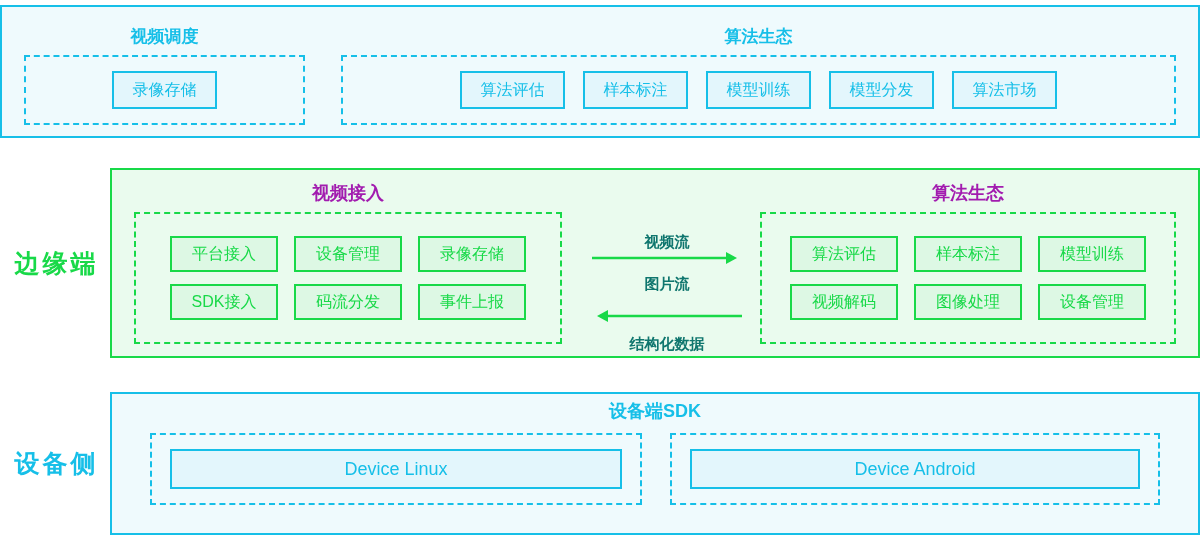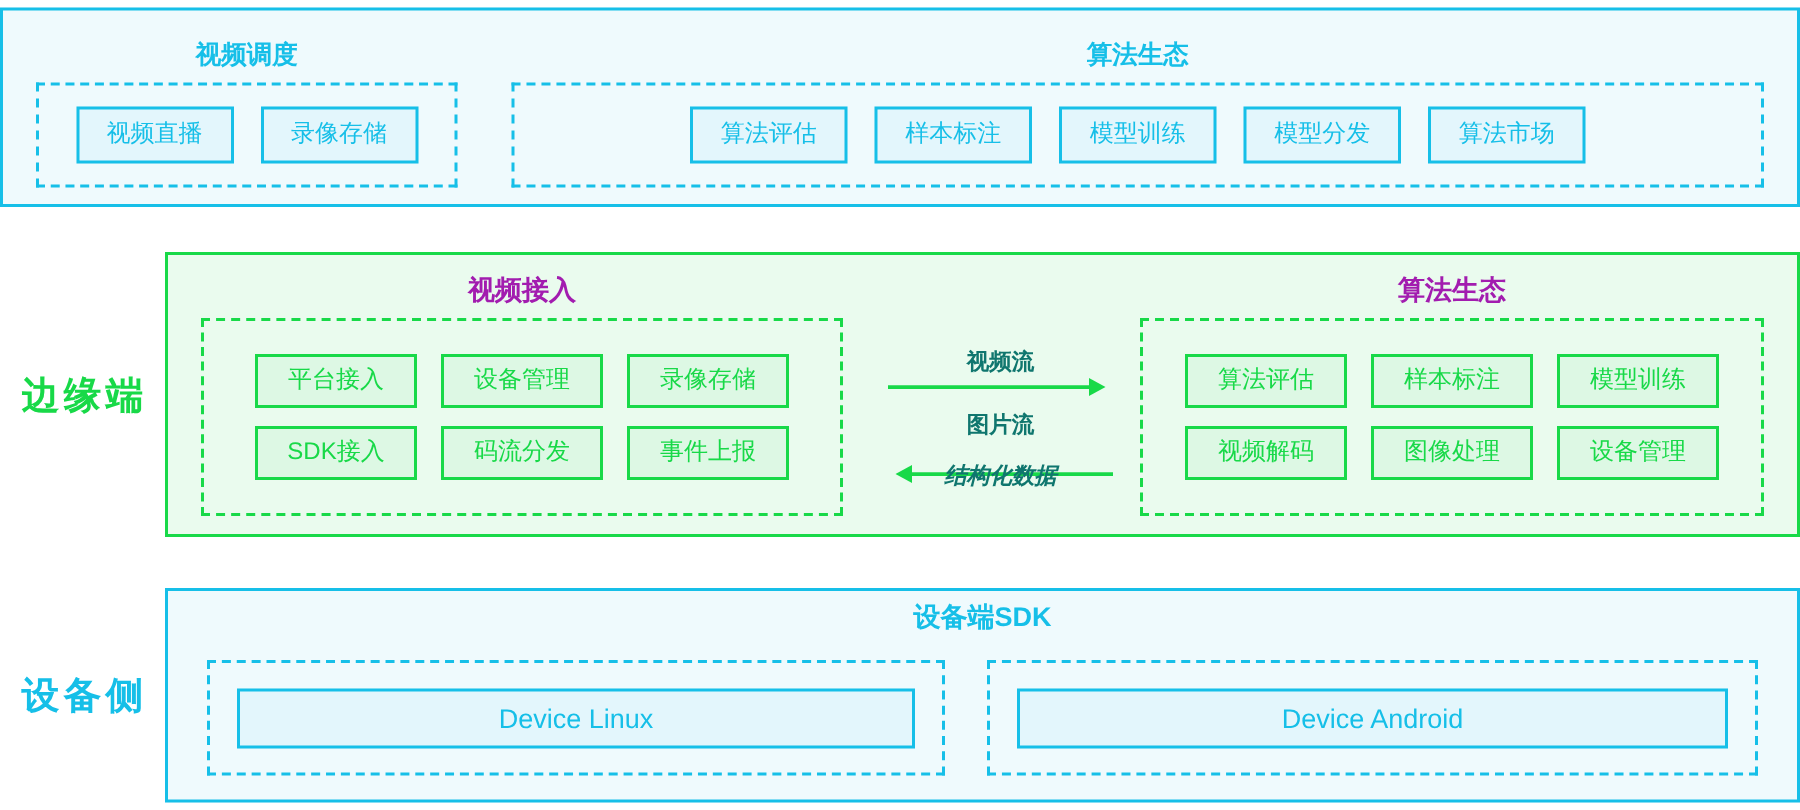--- a/index.html
+++ b/index.html
@@ -154,26 +154,26 @@
     position: absolute;
     width: 170px;
     text-align: center;
     font-size: 15px;
     font-weight: bold;
     color: #0f766e;
     line-height: 1;
   }
   #flow-label-video  { top: 64px; }
   #flow-label-image  { top: 106px; }
-  #flow-label-struct { top: 140px; font-style: italic; }
+  #flow-label-struct { top: 166px; }
   .flow svg { position: absolute; left: 0; top: 0; }
 
   
   #row-device { left: 0; top: 392px; width: 1200px; height: 143px; }
-  #device-groups { padding: 4px; border-radius: 19px; }
+  #device-groups { padding: 16px; border-radius: 19px; }
   #device-group-linux {
     width: 528px;
     padding: 8px 14px 12px 22px;
   }
   #device-group-android {
     flex: 1 1 auto;
     padding: 8px 22px 12px 14px;
   }
   #row-device .group-title {
     position: absolute;
@@ -197,21 +197,20 @@
 <div class="diagram">
 
   <div class="row" id="row-cloud">
     <div class="tier-body cyan">
       <div class="groups" id="cloud-groups">
 
         <div class="group" id="cloud-group-sched">
           <div class="group-title cyan">视频调度</div>
           <div class="dashed cyan">
             <div class="cellrow">
-              <div class="cell cyan">视频直播</div>
               <div class="cell cyan">录像存储</div>
             </div>
           </div>
         </div>
 
         <div class="group" id="cloud-group-algo">
           <div class="group-title cyan">算法生态</div>
           <div class="dashed cyan">
             <div class="cellrow">
               <div class="cell cyan">算法评估</div>

